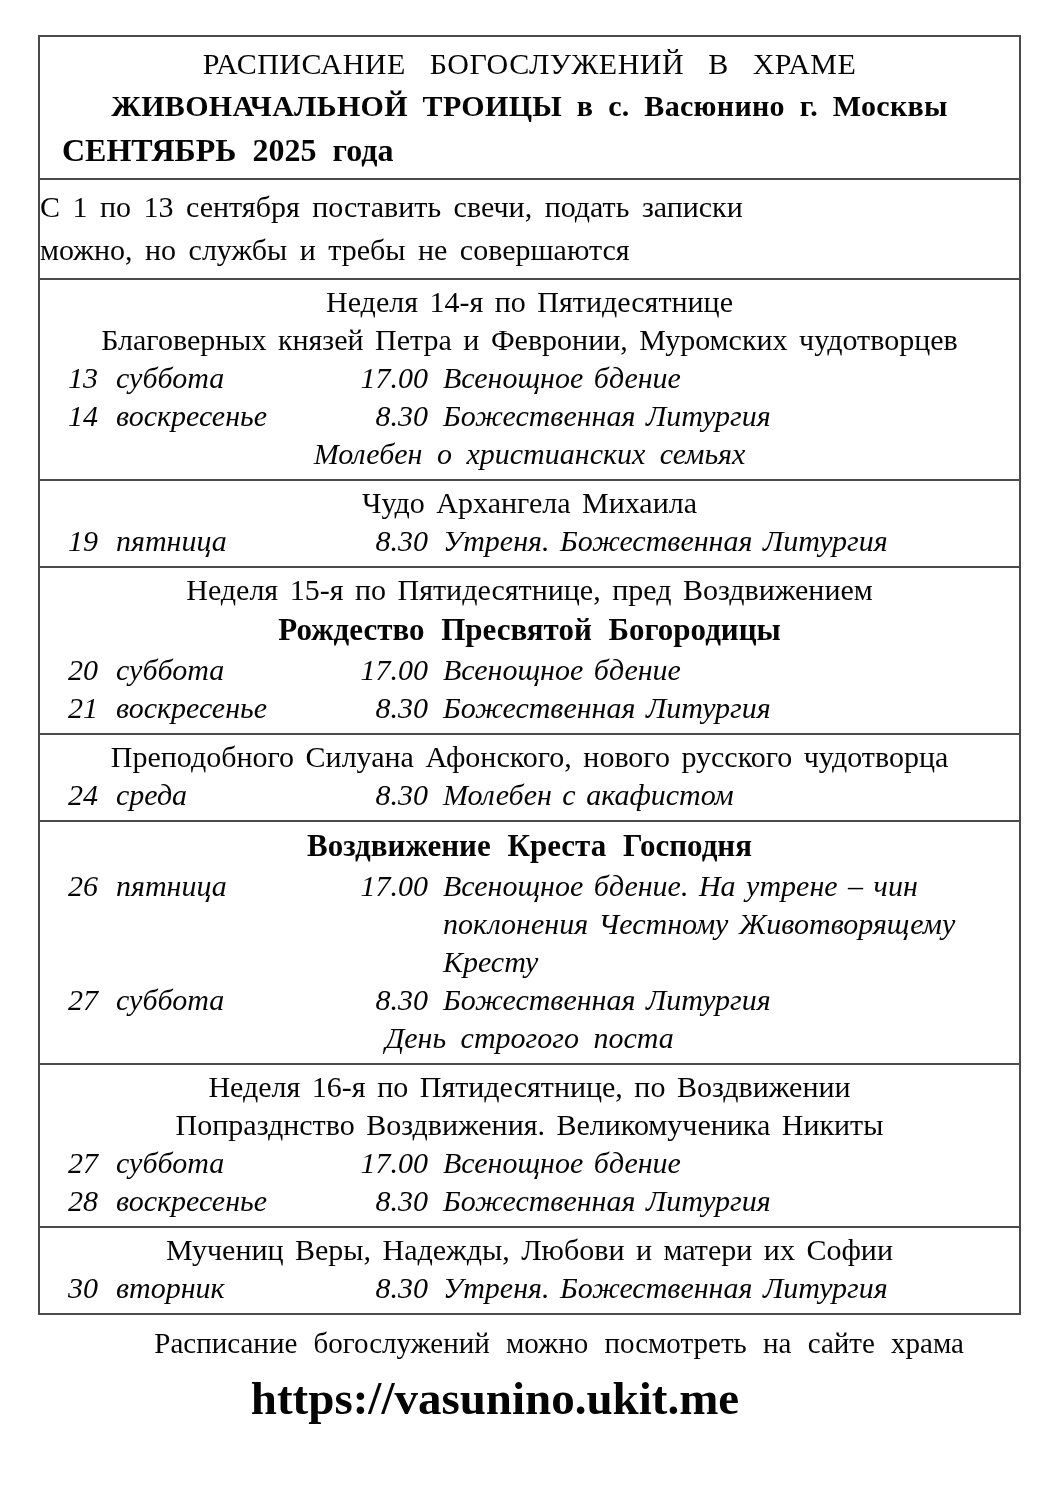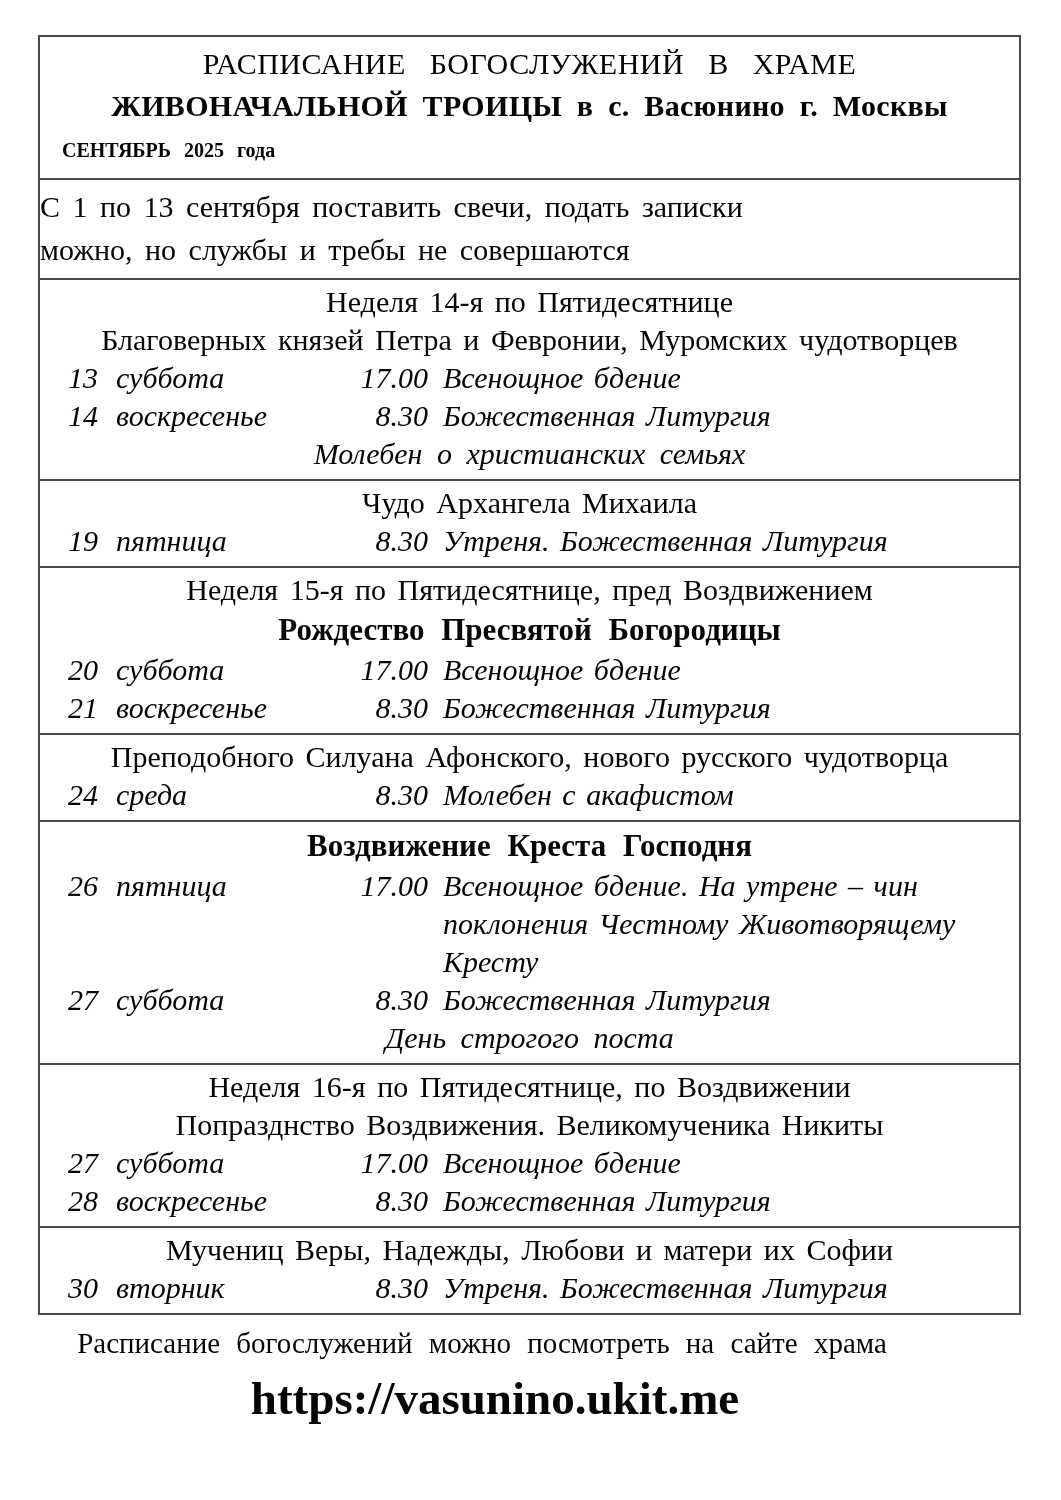--- a/index.html
+++ b/index.html
@@ -27,21 +27,21 @@
   .title-line1 {
     font-weight: normal; font-size: 30px; line-height: 42px;
     word-spacing: 16px; letter-spacing: 0.5px;
   }
   .title-line2 {
     font-weight: bold; font-size: 30px; line-height: 42px;
     word-spacing: 7px; letter-spacing: 0.3px;
   }
   .month-line {
     text-align: left; padding-left: 22px; margin-top: 3px;
-    font-weight: bold; font-size: 20px; line-height: 40px;
+    font-weight: bold; font-size: 32px; line-height: 40px;
     word-spacing: 8px;
   }
 
   
   .notice-row { padding: 5px 0 7px; text-align: left; }
   .notice-text {
     font-size: 30px; line-height: 43px;
     white-space: pre-line; word-spacing: 5px;
   }
 
@@ -64,21 +64,21 @@
     grid-template-columns: 48px 212px 100px 1fr;
     padding-left: 28px; padding-right: 10px;
     font-style: italic; font-size: 30px; line-height: 38px;
   }
   .day-time { text-align: right; }
   .day-service { padding-left: 15px; white-space: pre-line; word-spacing: 3px; }
 
   
   .footer-note {
     position: absolute; left: 0; top: 1325px; width: 964px;
-    text-align: center; font-size: 29px; line-height: 36px;
+    text-align: right; font-size: 29px; line-height: 36px;
     word-spacing: 9px;
   }
   .site-url {
     position: absolute; left: 0; top: 1370px; width: 990px;
     text-align: center; font-weight: bold; font-size: 47px; line-height: 56px;
   }
 </style>
 </head>
 <body>
 

